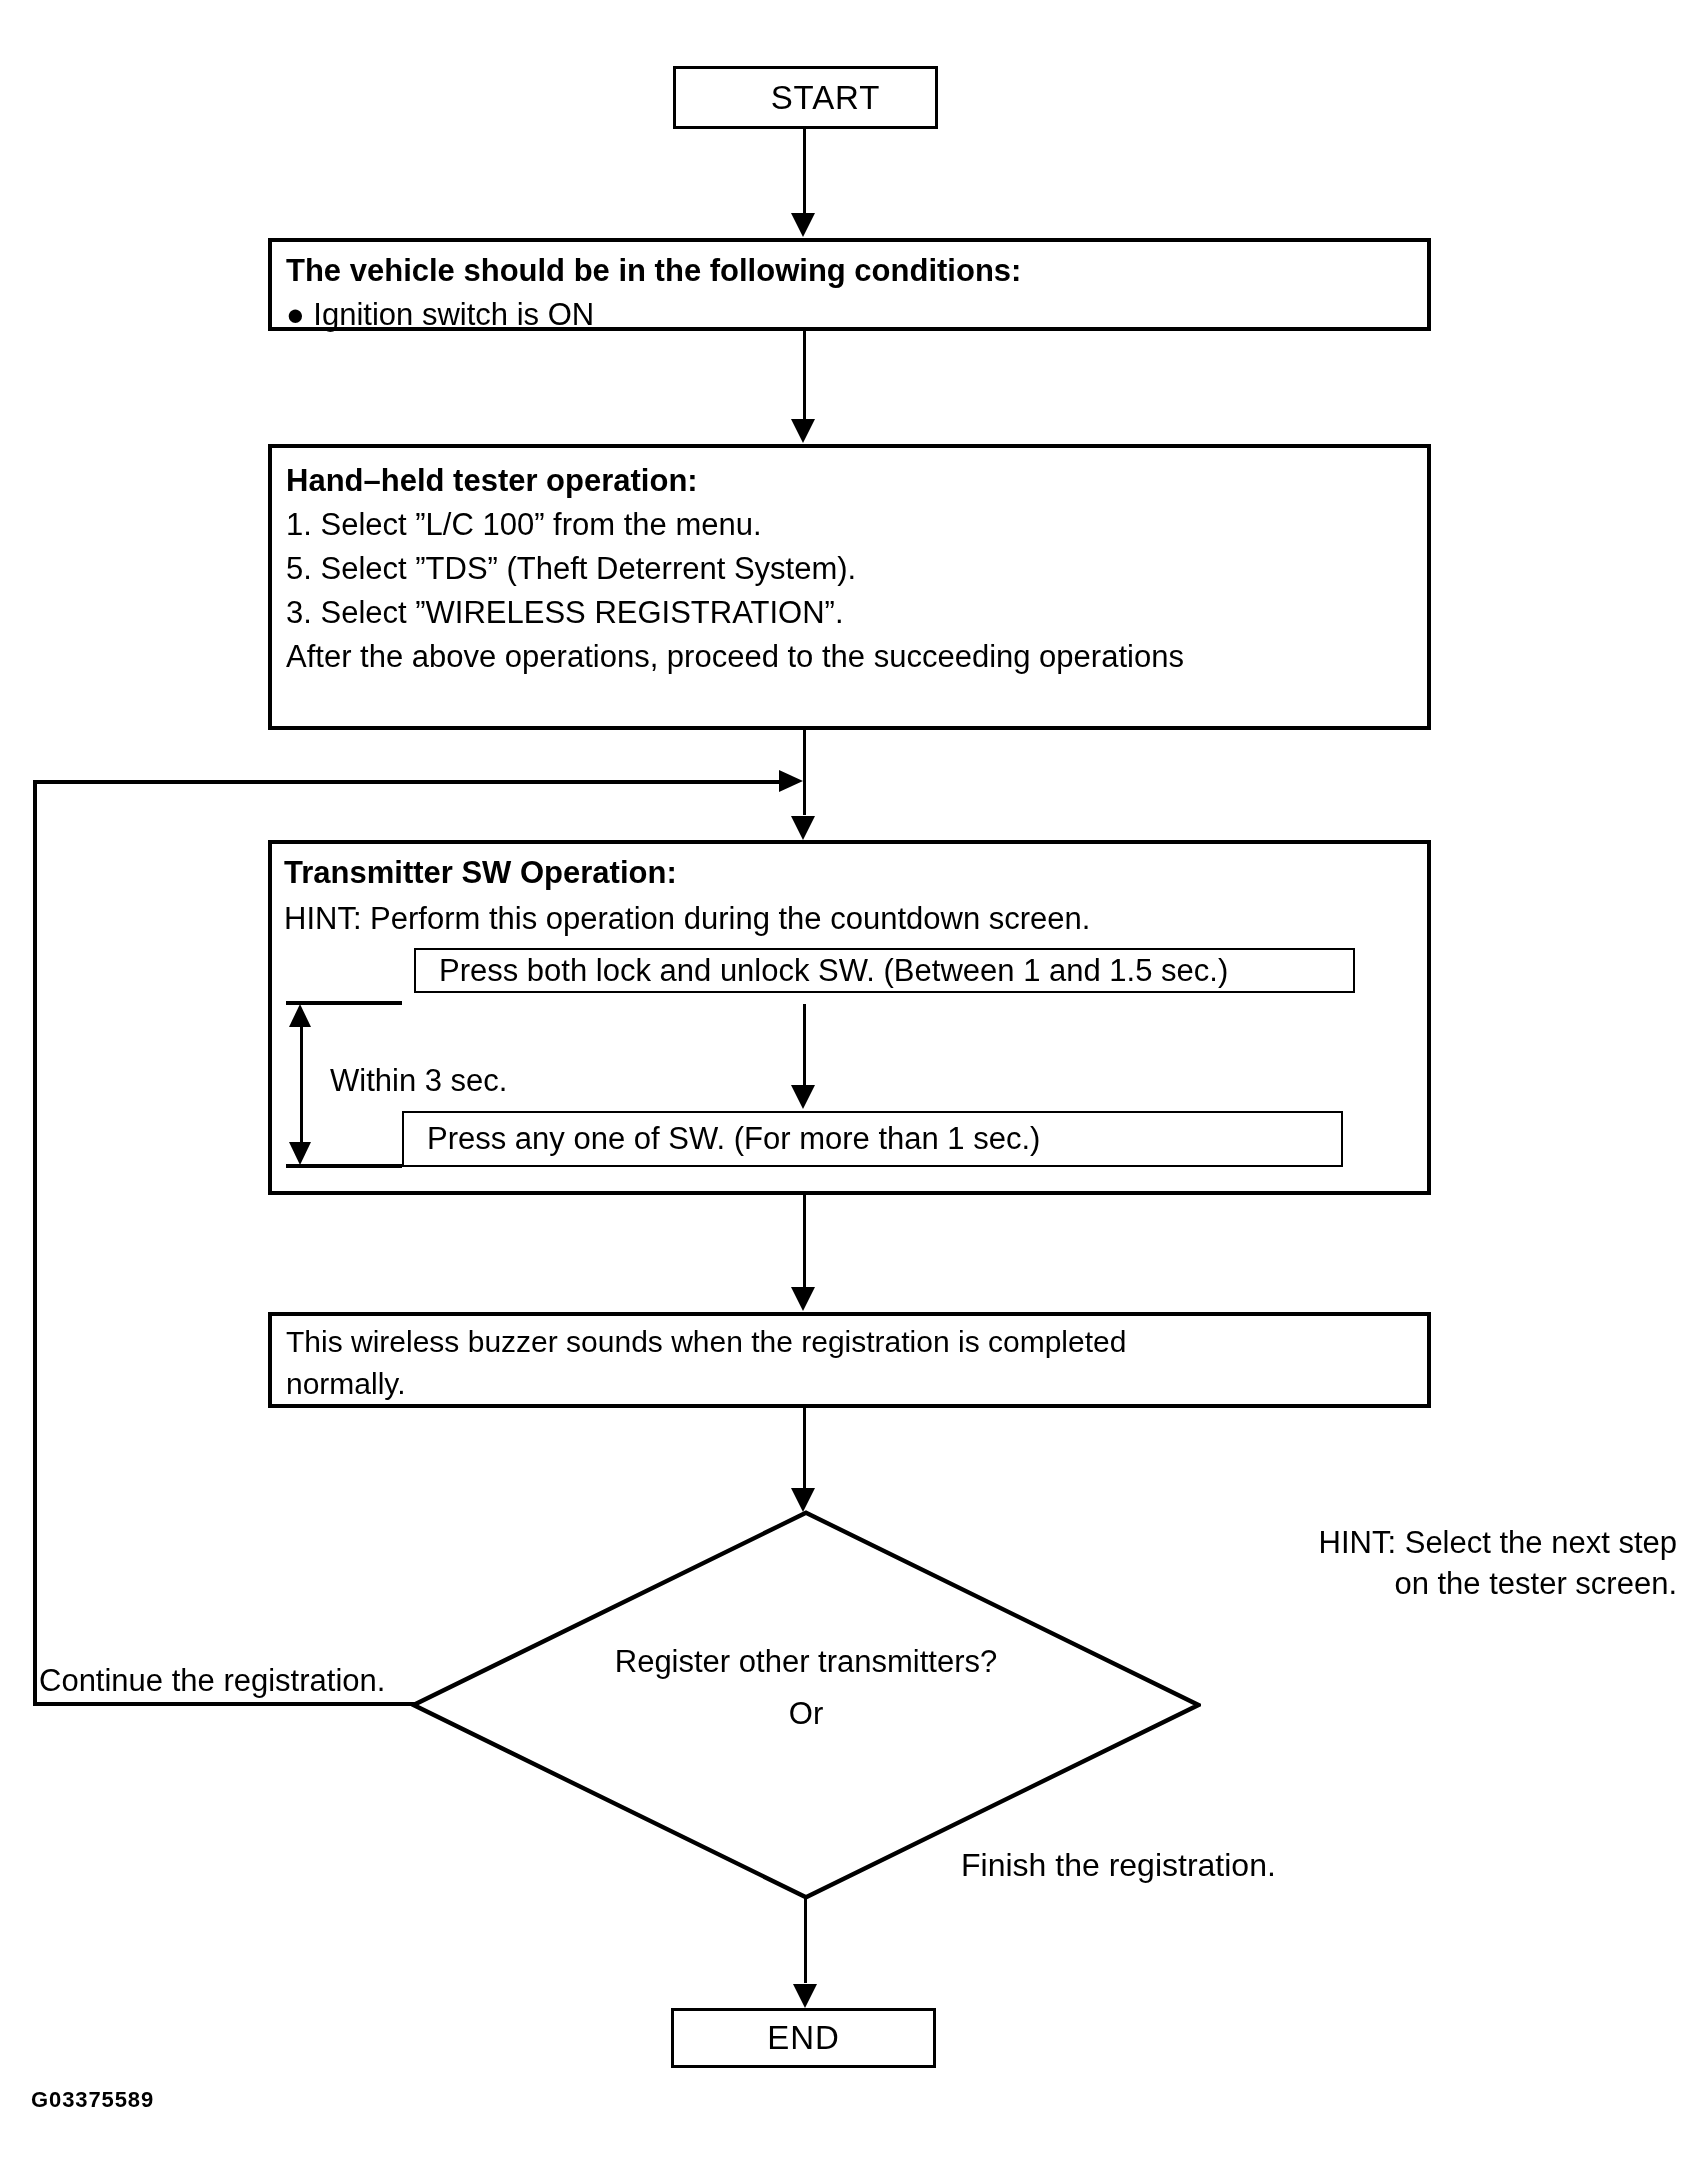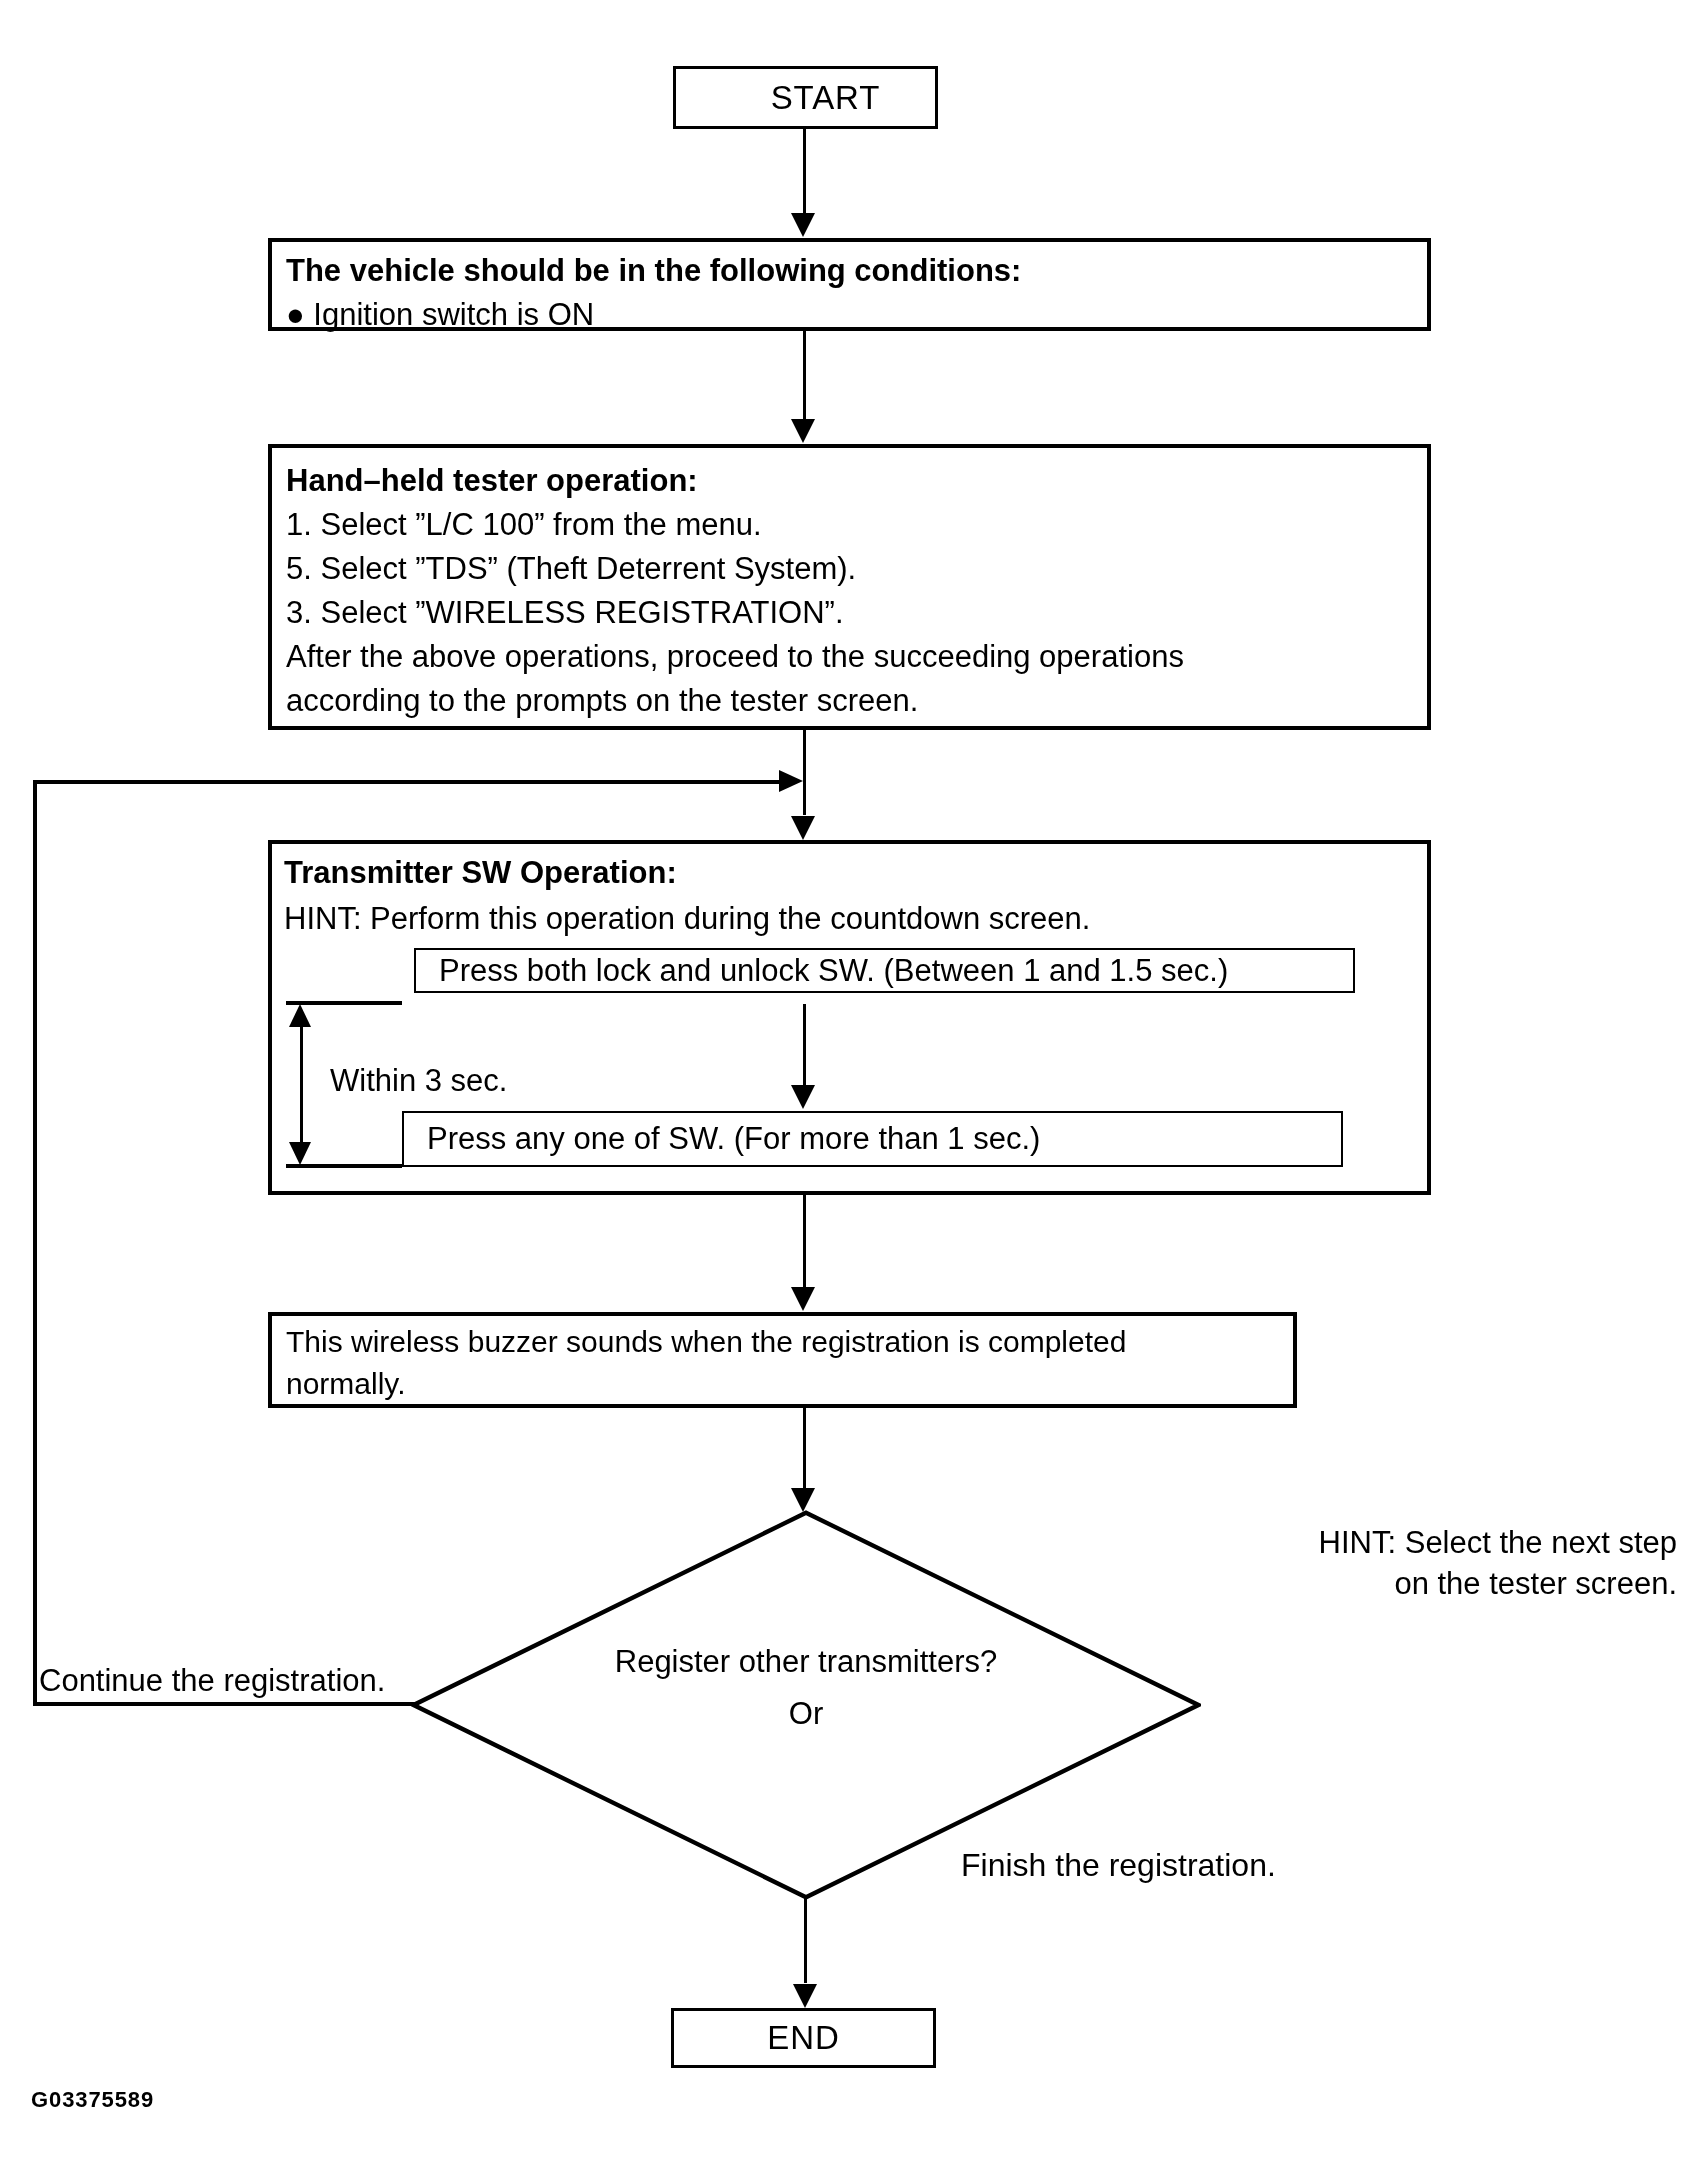--- a/index.html
+++ b/index.html
@@ -46,21 +46,20 @@
 
   <div class="vline" style="left:803px;top:331px;width:2.6px;height:88px;"></div>
   <div class="arr-down" style="left:791px;top:419px;"></div>
 
   <div class="node textbox" style="left:268px;top:444px;width:1163px;height:286px;padding-top:10.5px;">
     <div class="bold">Hand–held tester operation:</div>
     <div>1. Select ”L/C 100” from the menu.</div>
     <div>5. Select ”TDS” (Theft Deterrent System).</div>
     <div>3. Select ”WIRELESS REGISTRATION”.</div>
     <div>After the above operations, proceed to the succeeding operations</div>
-    <div>according to the prompts on the tester screen.</div>
   </div>
 
   <div class="vline" style="left:803px;top:729px;width:2.6px;height:86px;"></div>
   <div class="arr-down" style="left:791px;top:816px;"></div>
 
   <div class="hline" style="left:35px;top:780px;width:744px;height:3.5px;"></div>
   <div class="arr-right" style="left:779px;top:770px;"></div>
 
   <div class="vline" style="left:33px;top:780px;width:3.5px;height:926px;"></div>
 
@@ -82,21 +81,21 @@
   <div class="hline" style="left:286px;top:1001px;width:116px;height:3.5px;"></div>
   <div class="hline" style="left:286px;top:1164px;width:116px;height:3.5px;"></div>
   <div class="vline" style="left:300px;top:1011px;width:2.6px;height:147px;"></div>
   <div class="arr-up" style="left:289px;top:1004px;"></div>
   <div class="arr-dn-sm" style="left:289px;top:1142px;"></div>
   <div class="txt" style="left:330px;top:1062px;font-size:31px;">Within 3 sec.</div>
 
   <div class="vline" style="left:803px;top:1195px;width:2.6px;height:93px;"></div>
   <div class="arr-down" style="left:791px;top:1287px;"></div>
 
-  <div class="node textbox" style="left:268px;top:1312px;width:1029px;height:96px;padding-top:5.2px;font-size:30px;line-height:42px;">
+  <div class="node textbox" style="left:268px;top:1312px;width:1163px;height:96px;padding-top:5.2px;font-size:30px;line-height:42px;">
     <div>This wireless buzzer sounds when the registration is completed</div>
     <div>normally.</div>
   </div>
 
   <div class="vline" style="left:803px;top:1408px;width:2.6px;height:80px;"></div>
   <div class="arr-down" style="left:791px;top:1488px;"></div>
 
   <svg class="svgwrap" style="left:411px;top:1510px;" width="790" height="390" viewBox="0 0 904 446">
     <polygon points="452,3 901,223 452,443 3,223" fill="#ffffff" stroke="#000000" stroke-width="5"></polygon>
   </svg>

